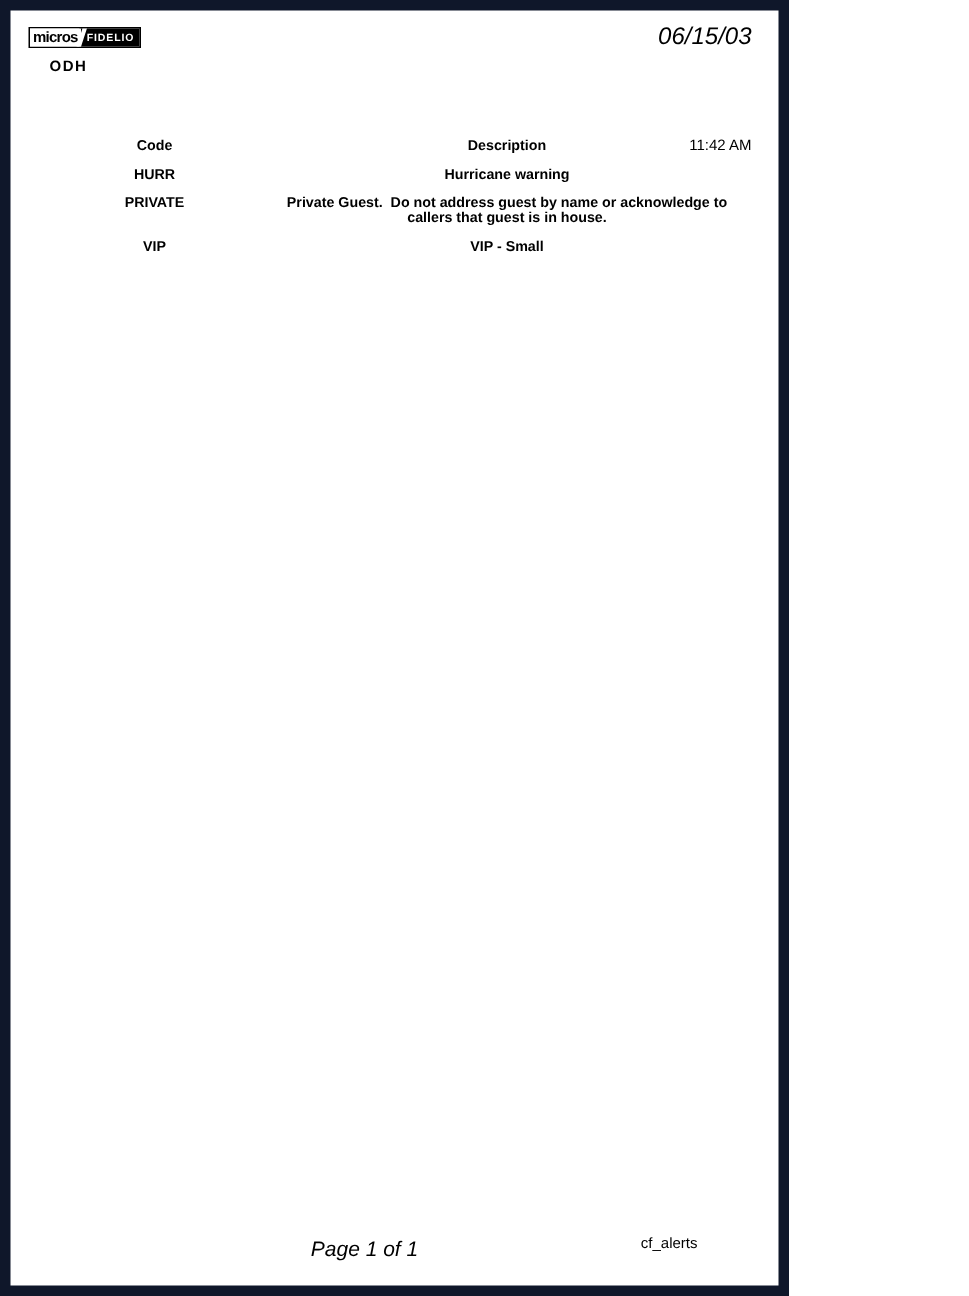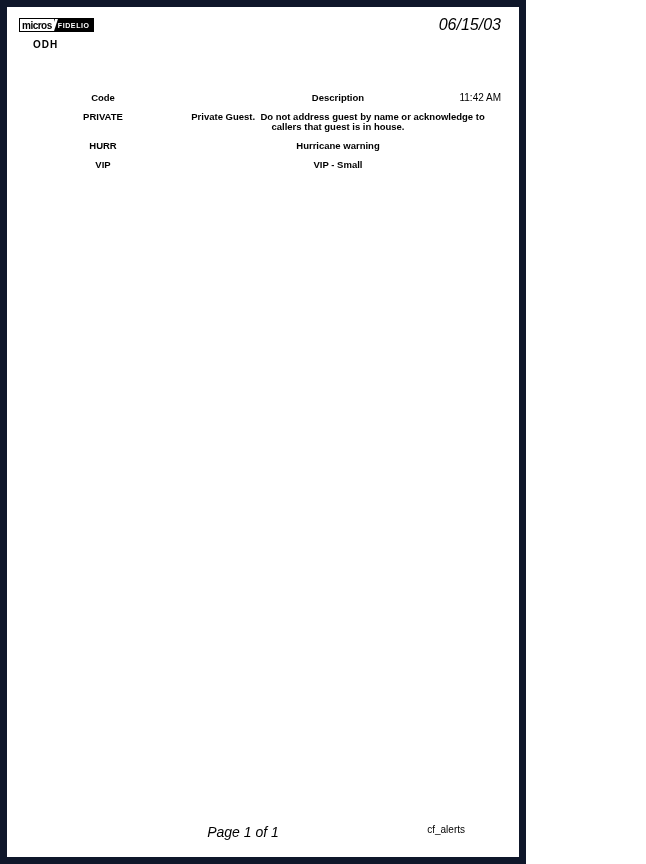--- a/index.html
+++ b/index.html
@@ -156,26 +156,26 @@
   <div class="alerts-table-wrap">
     <table class="alerts">
       <thead>
         <tr>
           <th class="col-code">Code</th>
           <th class="col-desc">Description</th>
         </tr>
       </thead>
       <tbody>
           <tr>
+    <td class="cell-code">HURR</td>
+    <td class="cell-desc">Hurricane warning</td>
+  </tr>
+          <tr>
     <td class="cell-code">PRIVATE</td>
     <td class="cell-desc">Private Guest.  Do not address guest by name or acknowledge to callers that guest is in house.</td>
-  </tr>
-          <tr>
-    <td class="cell-code">HURR</td>
-    <td class="cell-desc">Hurricane warning</td>
   </tr>
           <tr>
     <td class="cell-code">VIP</td>
     <td class="cell-desc">VIP - Small</td>
   </tr>
         </tbody>
     </table>
   </div>
 
   <div class="page-label">Page 1 of 1</div>

